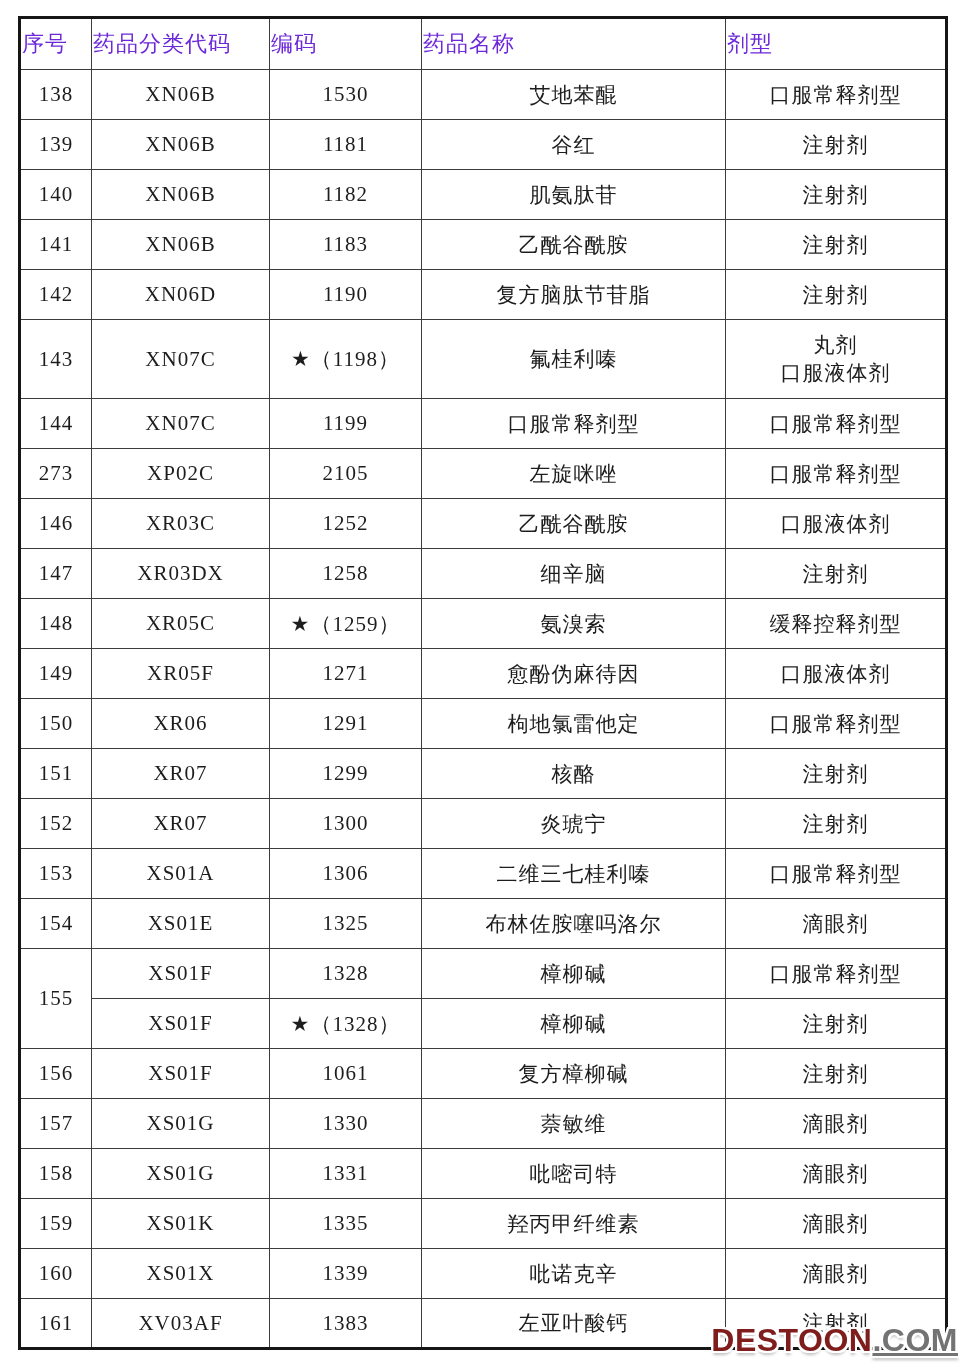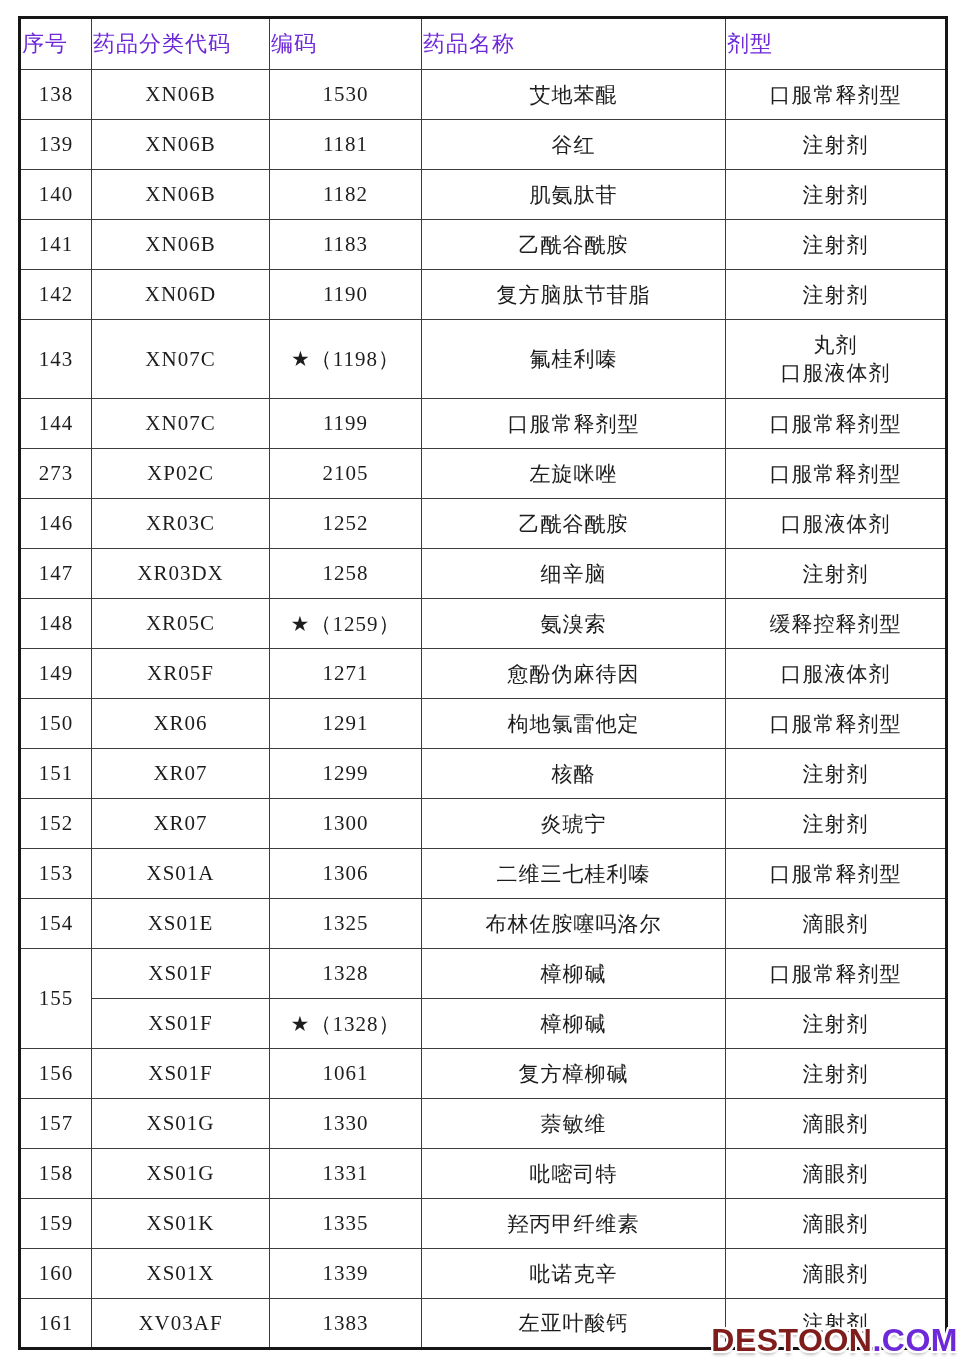--- a/index.html
+++ b/index.html
@@ -60,21 +60,21 @@
     letter-spacing: 0.5px;
     white-space: nowrap;
     text-shadow:
       -2px -2px 0 #ffffff, 2px -2px 0 #ffffff,
       -2px  2px 0 #ffffff, 2px  2px 0 #ffffff,
       -2px  0   0 #ffffff, 2px  0   0 #ffffff,
        0   -2px 0 #ffffff, 0    2px 0 #ffffff,
        0    4px 3px rgba(0,0,0,0.25);
   }
   .watermark .brand  { color: #7f1d1d; }
-  .watermark .suffix { color: #6d28d9; }
+  .watermark .suffix { color: #737373; text-decoration: underline; }
 </style>
 </head>
 <body>
 
 <div class="doc">
 
   <table class="drug-table">
     <colgroup>
       <col class="col-no">
         <col class="col-cls">

